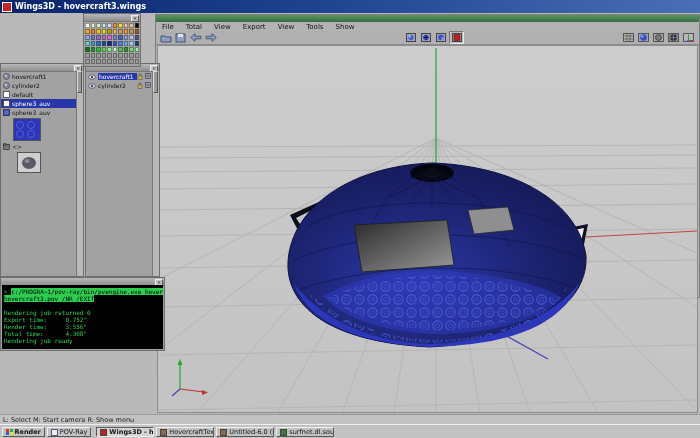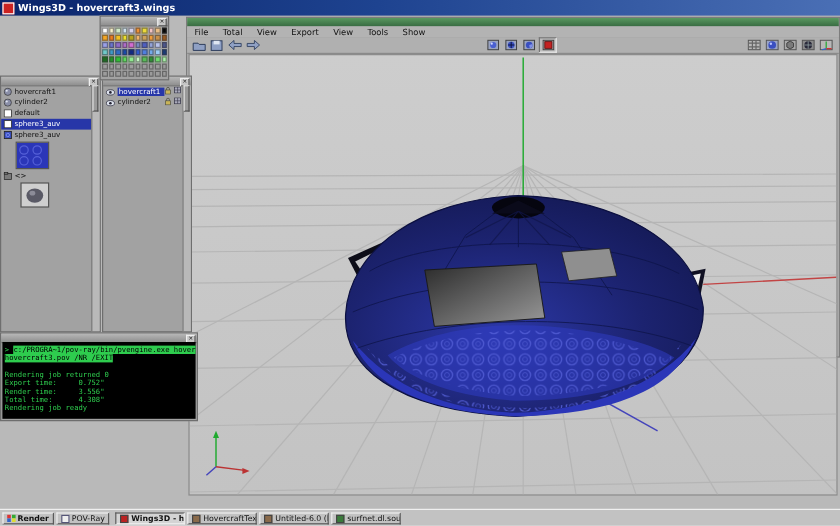--- a/index.html
+++ b/index.html
@@ -521,20 +521,23 @@
       </div>
   </div>
 
   <div id="console" class="mini-win">
     <div class="mini-title">
       <div class="xbtn">×</div>
     </div>
     <div class="console-body" id="console-body"><div>&gt; <span class="inv">c:/PROGRA~1/pov-ray/bin/pvengine.exe hovercraft3_expo</span></div><div><span class="inv">hovercraft3.pov /NR /EXIT</span></div><div>&nbsp;</div><div>Rendering job returned 0</div><div>Export time:     0.752"</div><div>Render time:     3.556"</div><div>Total time:      4.308"</div><div>Rendering job ready</div><div>&nbsp;</div></div>
   </div>
 
+  <div class="statusbar">
+    <span>L: Select    M: Start camera    R: Show menu</span>
+  </div>
 
   <div class="taskbar">
     <div class="task-btn" style="margin-left:2px;font-weight:bold;">
       <span class="winflag">
         <i style="background:#d33;"></i>
           <i style="background:#3a3;"></i>
         <i style="background:#36c;"></i>
           <i style="background:#dd3;"></i>
       </span>
       <span>Render</span>

